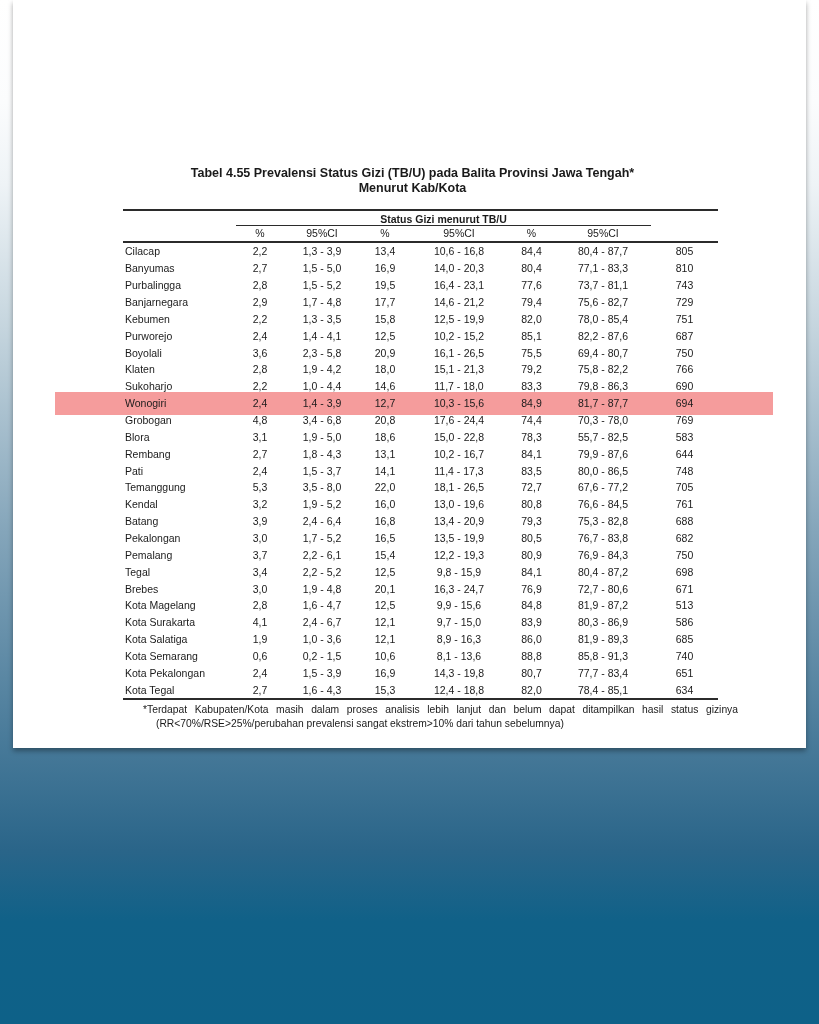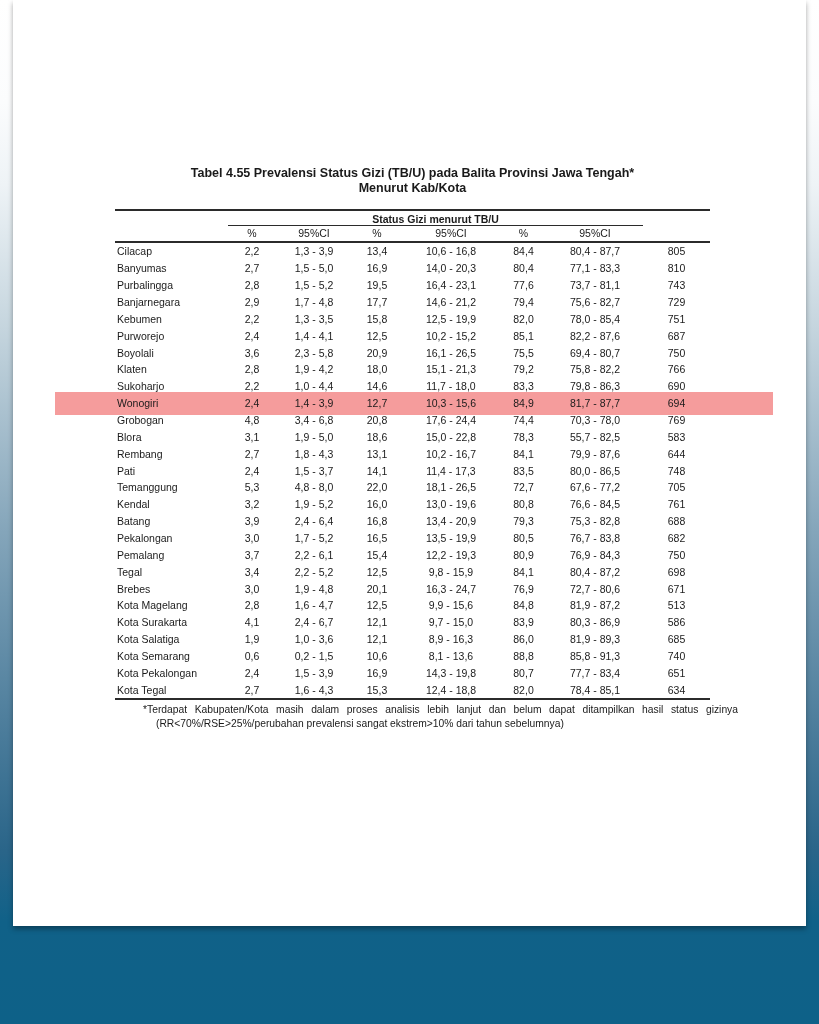--- a/index.html
+++ b/index.html
@@ -12,21 +12,21 @@
   .page {
     position: relative;
     width: 819px; height: 1024px;
     background: linear-gradient(180deg,
       #ffffff 0%, #fbfcfd 10%, #eef3f6 18%,
       #c5d5de 32%, #84a5ba 52%, #4f7f9d 70%,
       #2a6589 83%, #106188 90%, #0e6188 100%);
   }
   .slide-card {
     position: absolute;
-    left: 13px; top: 0; width: 793px; height: 926px;
+    left: 13px; top: 0; width: 793px; height: 748px;
     background: #ffffff;
     box-shadow: 0 3px 5px rgba(0,0,0,0.35);
   }
   .highlight-bar {
     position: absolute;
     left: 42px; top: 392px;
     width: 718px; height: 23px;
     z-index: 1;
   }
   .content {
@@ -36,21 +36,21 @@
     z-index: 2;
   }
   .title-block {
     margin-top: 166px;
     text-align: center;
     font-weight: bold;
     font-size: 12.5px;
     line-height: 15px;
   }
   
-  .tbl { width: 595px; margin-top: 13px; font-size: 10.5px; }
+  .tbl { width: 595px; margin-top: 13px; font-size: 10.5px; margin-left: 8px; }
   .grid-row {
     display: grid;
     grid-template-columns: 113px 48px 76px 50px 98px 47px 96px 67px;
     align-items: center;
   }
   .hdrA { height: 16px; border-top: 2px solid #2b2b2b; }
   .hdrA .group-span {
     grid-column: 2 / 8;
     text-align: center;
     font-weight: bold;
@@ -278,21 +278,21 @@
     <span class="cell">11,4 - 17,3</span>
     <span class="cell">83,5</span>
     <span class="cell">80,0 - 86,5</span>
     <span class="cell">748</span>
   </div>
 
 
   <div class="grid-row">
     <span class="cell cell-name">Temanggung</span>
     <span class="cell">5,3</span>
-    <span class="cell">4,8 - 8,0</span>
+    <span class="cell">3,5 - 8,0</span>
     <span class="cell">22,0</span>
     <span class="cell">18,1 - 26,5</span>
     <span class="cell">72,7</span>
     <span class="cell">67,6 - 77,2</span>
     <span class="cell">705</span>
   </div>
 
   <div class="grid-row">
     <span class="cell cell-name">Kendal</span>
     <span class="cell">3,2</span>

